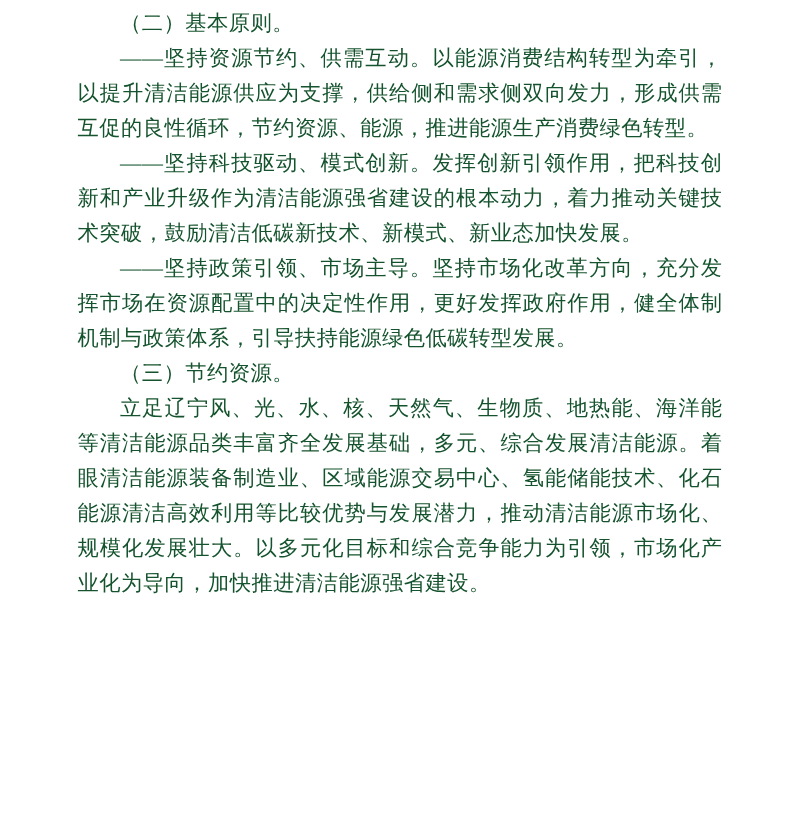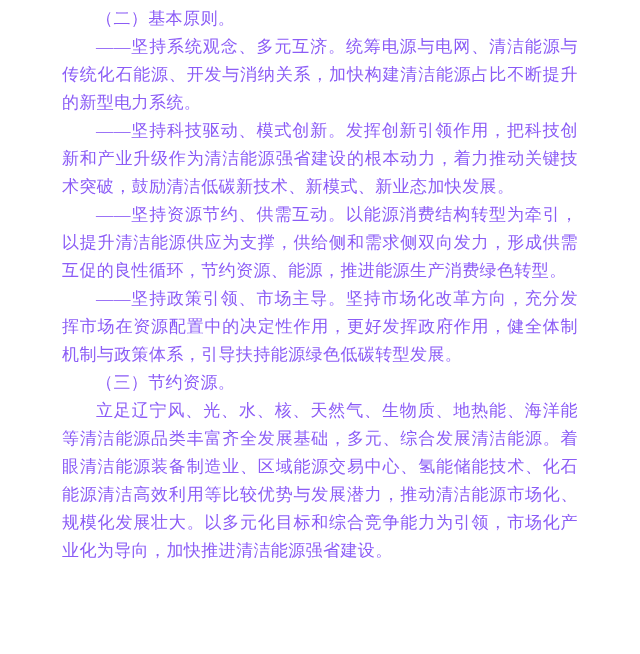--- a/index.html
+++ b/index.html
@@ -18,38 +18,37 @@
     width: 640px;
     height: 654px;
     padding: 5px 62px 6px 62px;
     background: #ffffff;
   }
   .doc-body p {
     margin: 0;
     padding: 0;
     font-size: 17px;
     line-height: 28px;
-    color: #8b5cf6;
+    color: #14532d;
     text-align: justify;
     text-justify: inter-ideograph;
     text-indent: 2em;
     letter-spacing: 0.4px;
     word-break: break-all;
     font-weight: 400;
   }
   .doc-body p.section-heading {
     text-align: left;
   }
 </style>
 </head>
 <body>
 
 <div class="page">
   <div class="doc-body">
     <p class="section-heading">（二）基本原则。</p>
-    <p>——坚持系统观念、多元互济。统筹电源与电网、清洁能源与传统化石能源、开发与消纳关系，加快构建清洁能源占比不断提升的新型电力系统。</p>
+    <p>——坚持资源节约、供需互动。以能源消费结构转型为牵引，以提升清洁能源供应为支撑，供给侧和需求侧双向发力，形成供需互促的良性循环，节约资源、能源，推进能源生产消费绿色转型。</p>
     <p>——坚持科技驱动、模式创新。发挥创新引领作用，把科技创新和产业升级作为清洁能源强省建设的根本动力，着力推动关键技术突破，鼓励清洁低碳新技术、新模式、新业态加快发展。</p>
-    <p>——坚持资源节约、供需互动。以能源消费结构转型为牵引，以提升清洁能源供应为支撑，供给侧和需求侧双向发力，形成供需互促的良性循环，节约资源、能源，推进能源生产消费绿色转型。</p>
     <p>——坚持政策引领、市场主导。坚持市场化改革方向，充分发挥市场在资源配置中的决定性作用，更好发挥政府作用，健全体制机制与政策体系，引导扶持能源绿色低碳转型发展。</p>
     <p class="section-heading">（三）节约资源。</p>
     <p>立足辽宁风、光、水、核、天然气、生物质、地热能、海洋能等清洁能源品类丰富齐全发展基础，多元、综合发展清洁能源。着眼清洁能源装备制造业、区域能源交易中心、氢能储能技术、化石能源清洁高效利用等比较优势与发展潜力，推动清洁能源市场化、规模化发展壮大。以多元化目标和综合竞争能力为引领，市场化产业化为导向，加快推进清洁能源强省建设。</p>
   </div>
 </div>
 
 </body></html>

